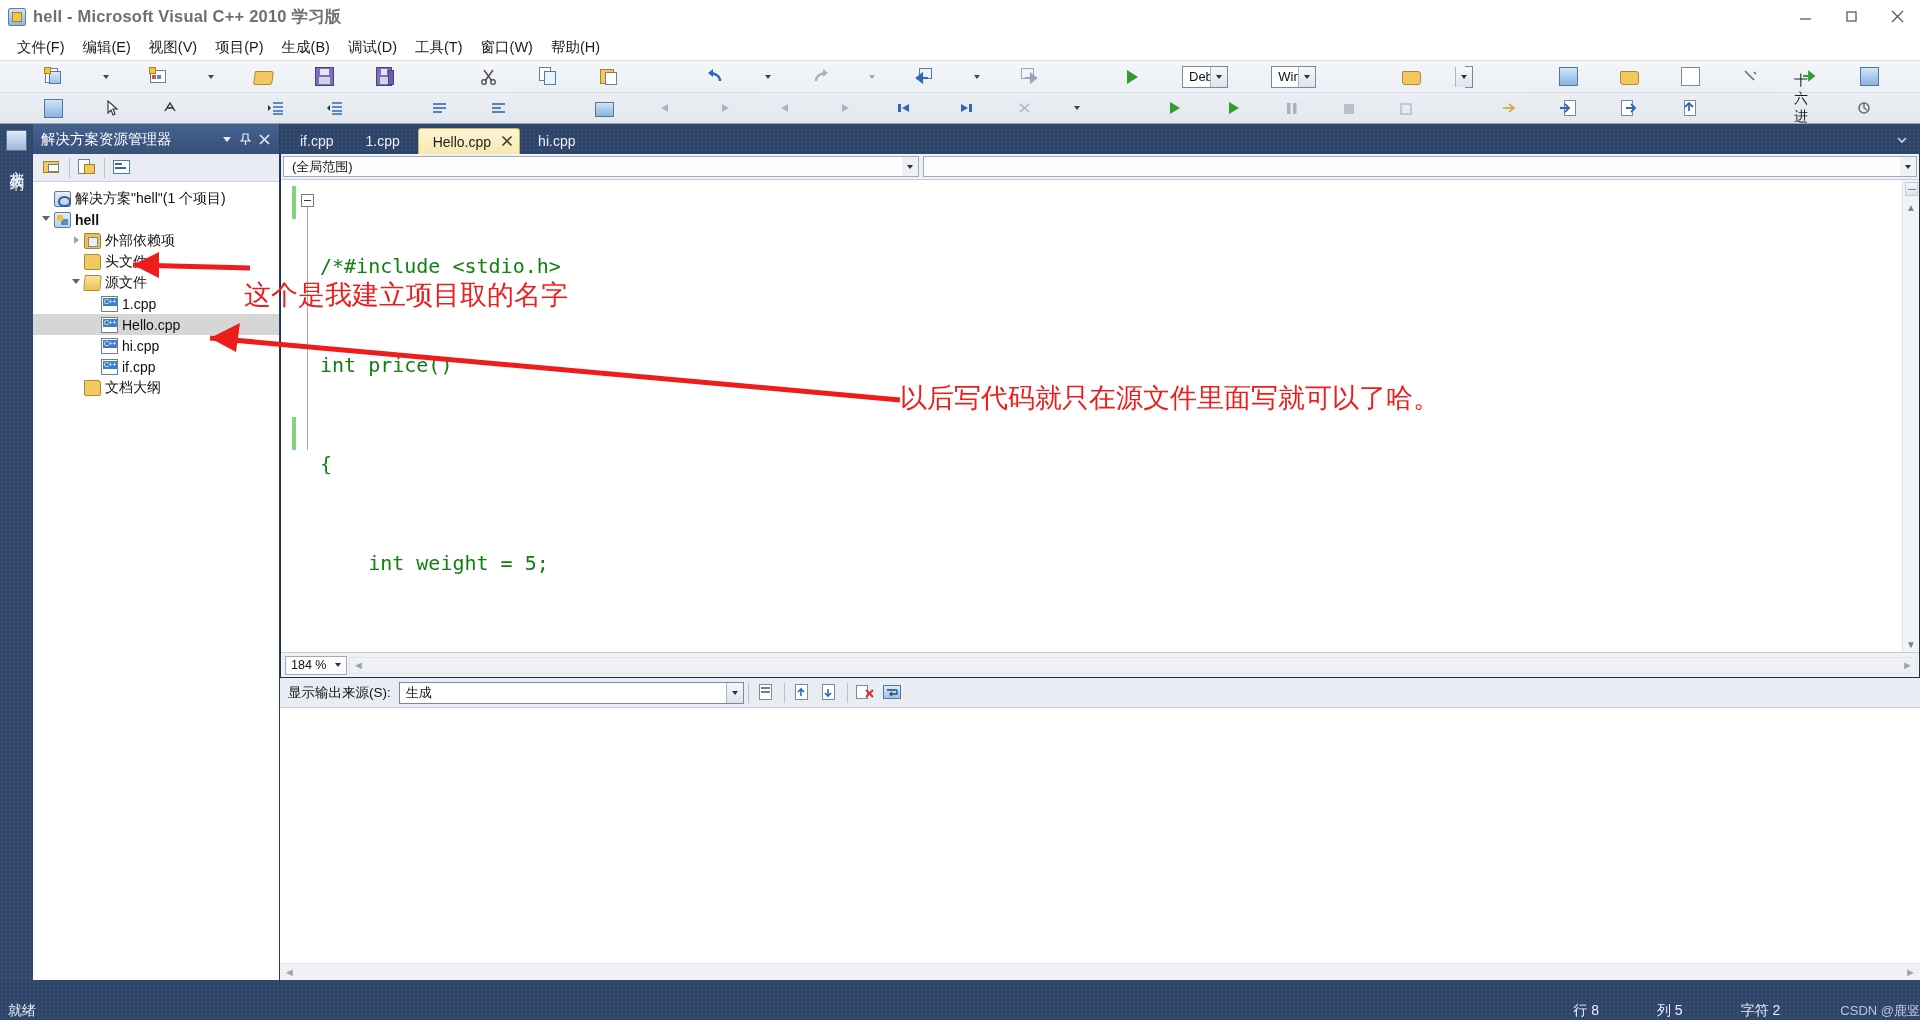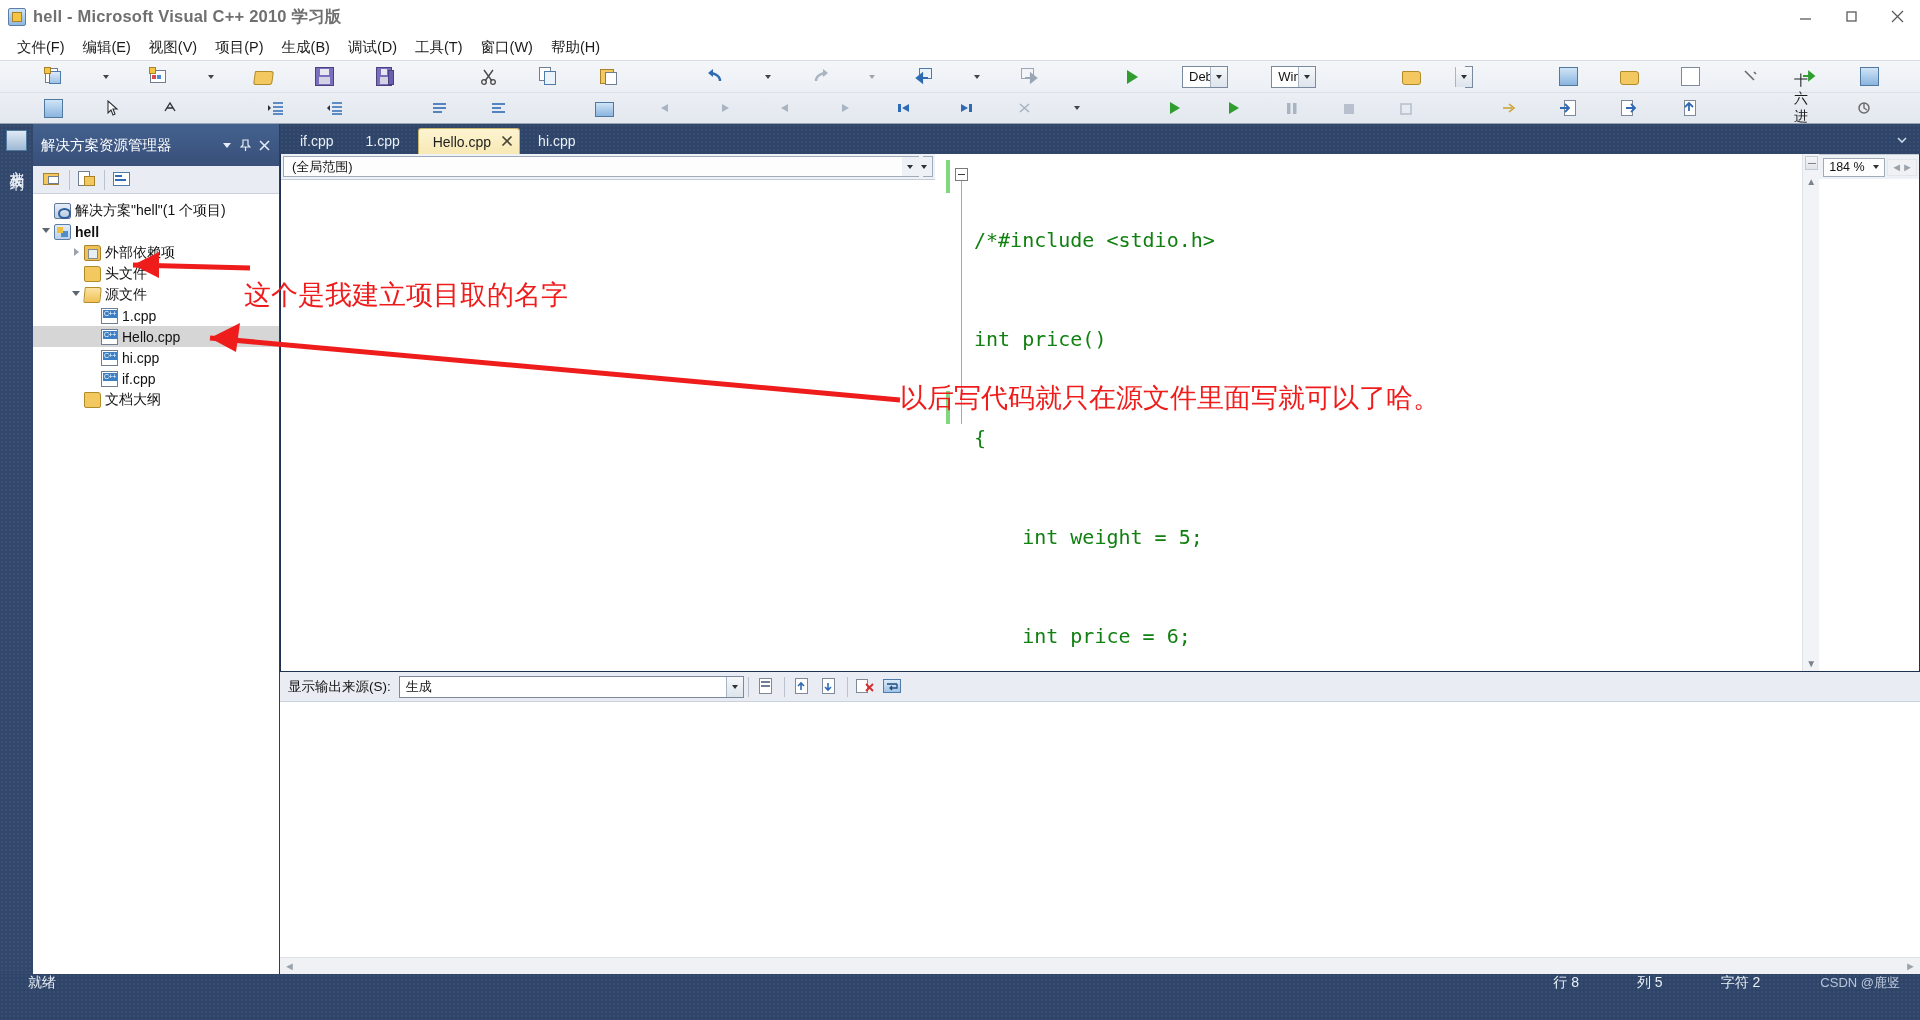--- a/index.html
+++ b/index.html
@@ -76,21 +76,21 @@
               background-image:radial-gradient(rgba(255,255,255,.05) 35%, transparent 36%);
               background-size:4px 4px;}
   .ld-ico { width:21px;height:21px;background:linear-gradient(#dfe9f5,#9fb8d4);
             border:1px solid #50799f; margin-bottom:6px; }
   .ld-label { writing-mode:vertical-rl; color:#e9eef6; font-size:14.5px;
               letter-spacing:2px; margin-top:2px; }
 
   
   .solexp { width:247px; background:#e9edf3; display:flex; flex-direction:column; flex:none;
             border-right:1px solid #2b3d5c; }
-  .panel-head { height:42px; background:linear-gradient(#44618e,#38507a); display:flex;
+  .panel-head { height:30px; background:linear-gradient(#44618e,#38507a); display:flex;
                 align-items:center; padding:0 6px 0 8px; color:#ffffff; font-size:14.5px; flex:none; }
   .panel-head .ph-title { flex:1; white-space:nowrap; }
   .ph-btn { width:17px; height:20px; display:flex; align-items:center; justify-content:center;
             color:#e7edf6; font-size:12px; margin-left:2px; }
   .ph-caret:after { content:""; border-left:4px solid transparent; border-right:4px solid transparent;
             border-top:5px solid #e7edf6; }
   .se-tb { height:28px; background:#e9edf3; border-bottom:1px solid #c9d1dc;
            display:flex; align-items:center; padding-left:6px; flex:none; }
   .se-tb .tbtn { width:24px; height:24px; }
   .se-tree { flex:1; background:#ffffff; padding:6px 0 0 0; overflow:hidden; position:relative; }
@@ -129,21 +129,21 @@
                  background-size:4px 4px; }
   .tabstrip { height:30px; display:flex; align-items:flex-end; padding-left:6px; flex:none; position:relative; }
   .tab { height:26px; display:flex; align-items:center; padding:0 14px; font-size:14px;
          color:#e9eff7; margin-right:4px; border-radius:3px 3px 0 0; }
   .tab.active { background:linear-gradient(#fdf4d2,#f7e9b4); color:#1d1d1d;
          border:1px solid #c8b36c; border-bottom:none; padding-right:6px; }
   .tab .tclose { margin-left:10px; color:#5c5a4a; font-size:14px; }
   .tab-right { margin-left:auto; display:flex; align-items:center; padding-right:8px; height:26px; }
   .tab-right .trc { color:#c9d7e8; font-size:11px; padding:0 4px; }
 
-  .editor-wrap { flex:1; display:flex; flex-direction:row; min-height:0;
+  .editor-wrap { flex:1; display:flex; flex-direction:column; min-height:0;
                  background:#ffffff; margin:0; border:1px solid #1f3050; border-top:none; }
   .navbars { height:26px; display:flex; align-items:center; background:#eef1f5;
              border-bottom:1px solid #c5ccd6; flex:none; padding:2px 2px; }
   .navcombo { height:21px; border:1px solid #9fabb9; background:#fdfdfd; display:flex;
               align-items:center; font-size:13px; color:#111; padding-left:8px; position:relative; }
   .navcombo .cb-arrow { position:absolute; right:0; top:0; width:16px; height:19px;
               display:flex; align-items:center; justify-content:center; background:#eef1f5; }
   .navcombo .cb-arrow:after { content:""; border-left:3.5px solid transparent;
               border-right:3.5px solid transparent; border-top:4px solid #2c3136; }
 
@@ -189,22 +189,22 @@
   .out-head .oh-title { flex:1; }
   .out-tb { height:30px; background:#e9edf3; border-bottom:1px solid #c9d1dc; display:flex;
             align-items:center; padding-left:8px; flex:none; }
   .out-tb .lab { font-size:13.5px; color:#111; margin-right:8px; }
   .out-body { flex:1; background:#ffffff; position:relative; }
   .out-hsb { height:17px; background:#eff1f4; border-top:1px solid #dfe3e9; display:flex;
              align-items:center; justify-content:space-between; padding:0 4px; flex:none; }
   .out-hsb .ar { color:#9aa3ac; font-size:11px; }
 
   
-  .statusbar { height:46px; background:#2e4468; flex:none; display:flex; align-items:flex-start;
-               color:#eaf0f8; font-size:14px; padding:0 20px;
+  .statusbar { height:40px; background:#2e4468; flex:none; display:flex; align-items:flex-end;
+               color:#eaf0f8; font-size:14px; padding:0 0;
                background-image:radial-gradient(rgba(255,255,255,.05) 35%, transparent 36%);
                background-size:4px 4px; }
   .sb-ready { margin-left:8px; }
   .sb-right { margin-left:auto; display:flex; align-items:center; }
   .sb-cell { margin-left:58px; white-space:nowrap; }
   .sb-wm { margin-left:60px; color:#b9c6da; font-size:13px; }
 
   
   .anno { position:absolute; color:#ef1c1c; font-size:27px; white-space:nowrap;
           pointer-events:none; }

